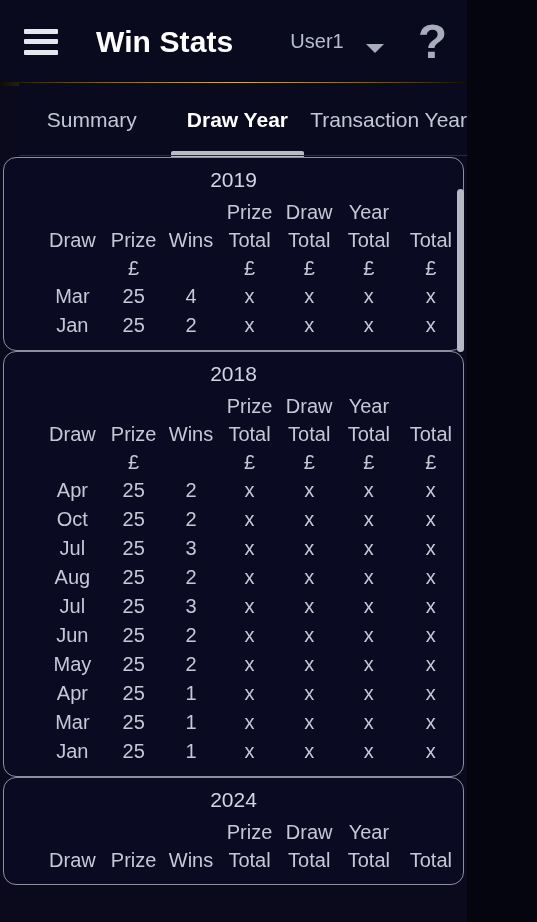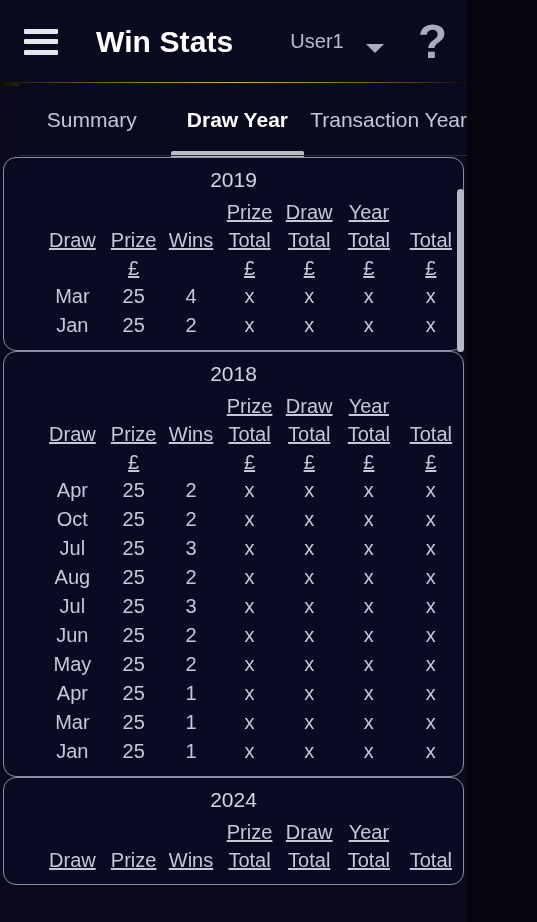--- a/index.html
+++ b/index.html
@@ -140,21 +140,21 @@
     table-layout:fixed;
   }
   table.stats th, table.stats td {
     color:#c6c8d6;
     font-size:20px;
     font-weight:normal;
     text-align:center;
     padding:0;
     line-height:28px;
   }
-  table.stats th { vertical-align:bottom;text-decoration:underline; }
+  table.stats th { vertical-align:bottom; }
   .hdr-l1, .hdr-l2, .hdr-l3 { display:block; }
   .hdr-l1 { min-height:28px; }
   .hdr-l3 { min-height:28px; }
   .col-draw  { width:14.2%; }
   .col-prize { width:12.5%; }
   .col-wins  { width:12.5%; }
   .col-pt    { width:13.0%; }
   .col-dt    { width:13.0%; }
   .col-yt    { width:13.0%; }
   .col-tt    { width:14.0%; }

